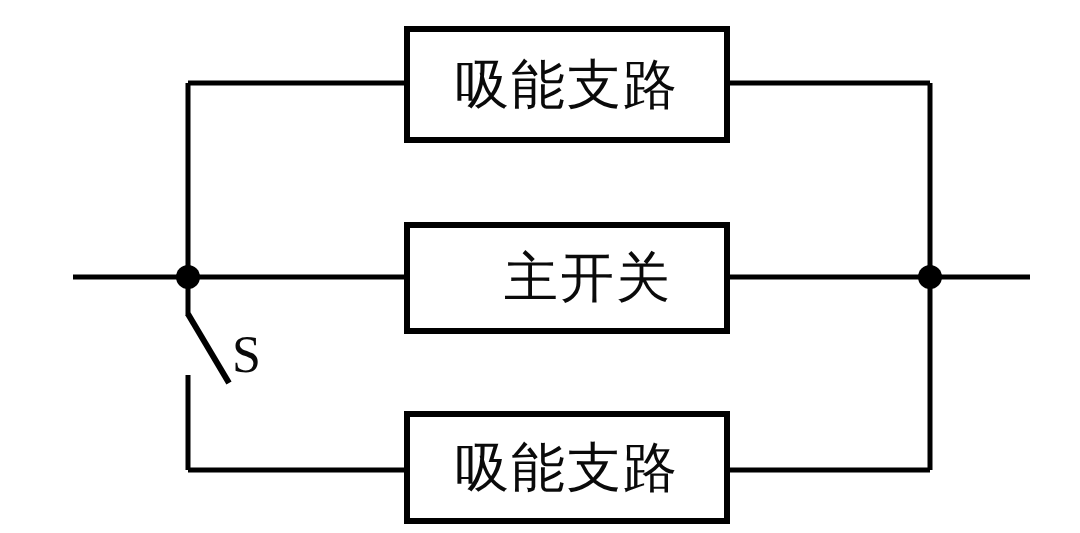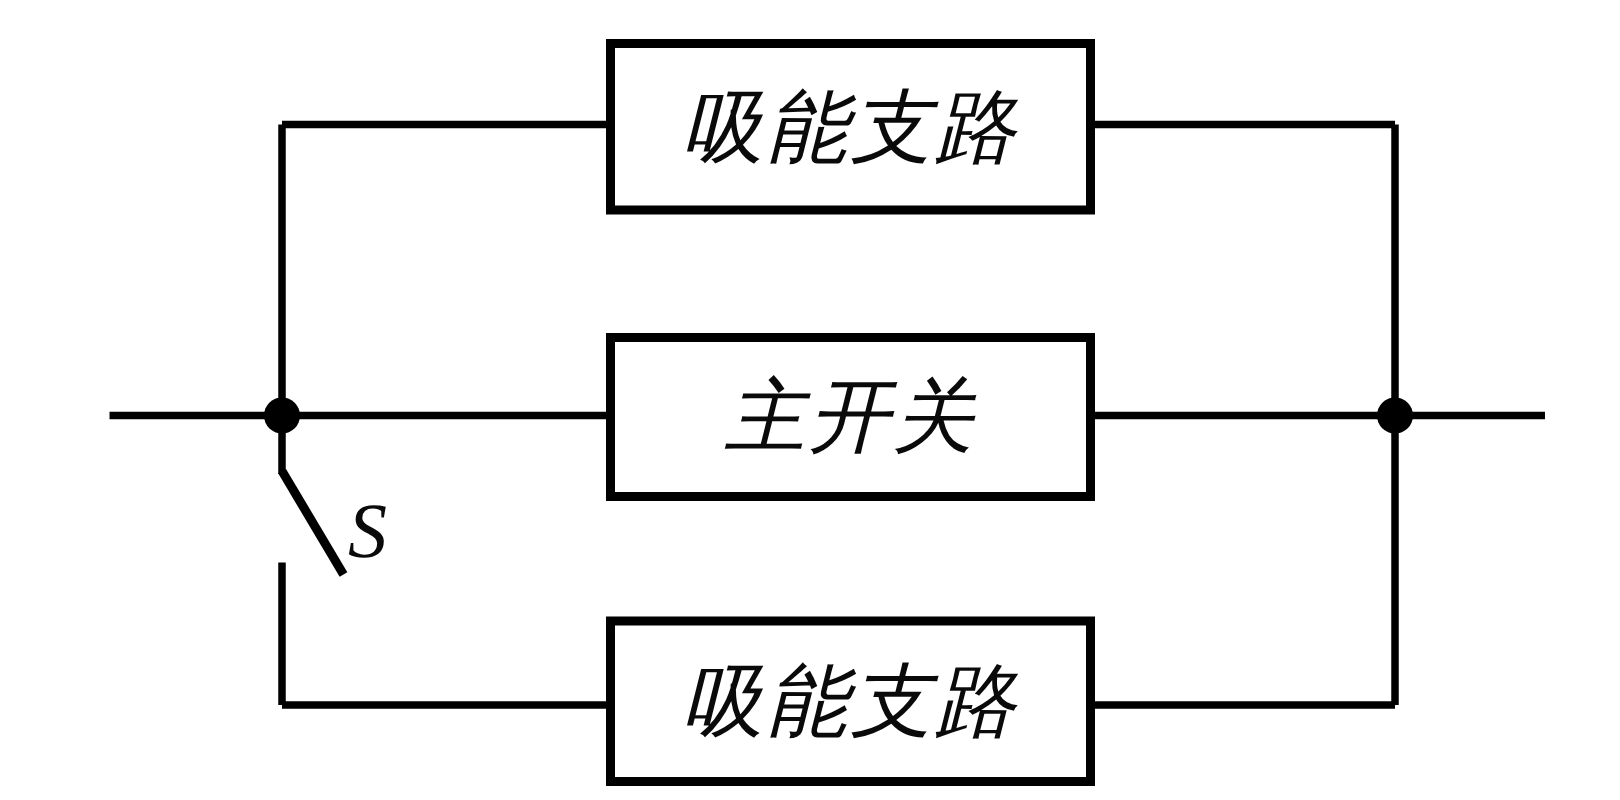--- a/index.html
+++ b/index.html
@@ -9,21 +9,20 @@
   }
   body {
     font-family: "Liberation Sans", sans-serif;
   }
   #diagram-root {
     position: relative;
     width: 1080px;
     height: 533px;
     background: #ffffff;
     overflow: hidden;
-    font-style: italic;
   }
   #circuit-svg {
     position: absolute;
     left: 0;
     top: 0;
     width: 1080px;
     height: 533px;
     display: block;
   }
   .wire {
@@ -54,21 +53,21 @@
     justify-content: center;
     font-family: "Liberation Serif", "DejaVu Serif", serif;
     font-size: 54px;
     line-height: 1;
     color: #0a0a0a;
     letter-spacing: 2px;
     white-space: nowrap;
     user-select: none;
   }
   #label-absorb  { left: 407px; top: 29px;  width: 320px; height: 111px; }
-  #label-main    { left: 407px; top: 225px; width: 320px; height: 106px; }
+  #label-main    { left: 428px; top: 225px; width: 320px; height: 106px; }
   #label-commute { left: 407px; top: 414px; width: 320px; height: 107px; }
   #switch-label {
     position: absolute;
     left: 232px;
     top: 329px;
     font-family: "Liberation Serif", "DejaVu Serif", serif;
     font-size: 52px;
     line-height: 1;
     color: #0a0a0a;
     user-select: none;

